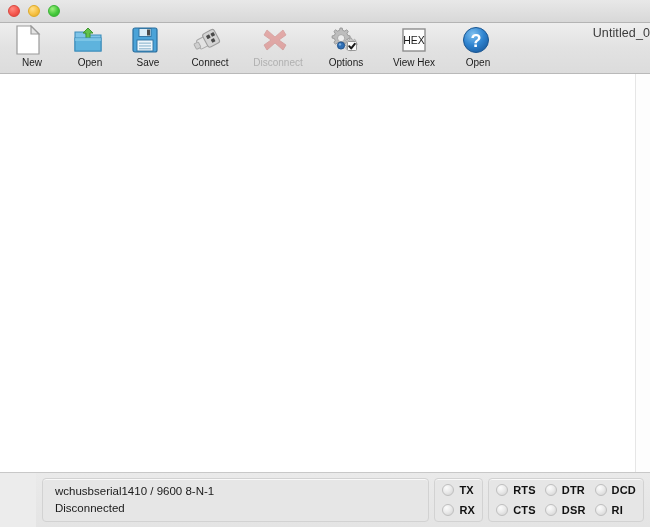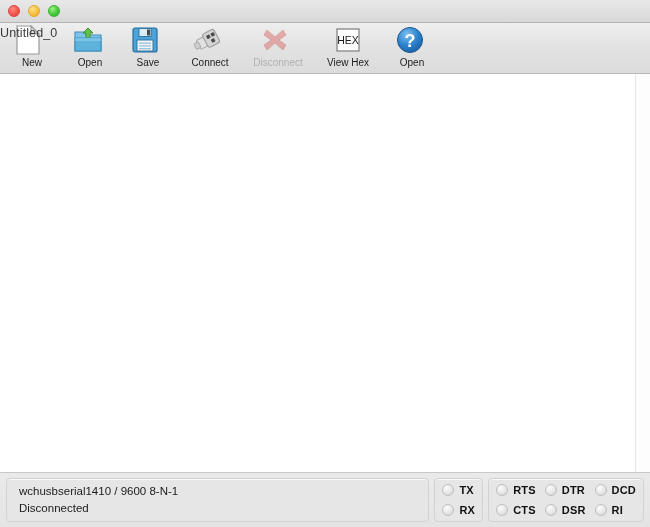--- a/index.html
+++ b/index.html
@@ -53,21 +53,21 @@
     background: radial-gradient(circle at 35% 30%, #ffe08a 0%, #f7c144 55%, #e0a820 100%);
     border: 1px solid #deaa27;
   }
   .light.green {
     background: radial-gradient(circle at 35% 30%, #9ff07f 0%, #45c93c 55%, #2fae2b 100%);
     border: 1px solid #39b235;
   }
   .title-text {
     position: absolute;
     left: 0; right: 0;
-    text-align: left;
+    text-align: right;
     font-size: 12.5px;
     color: #3b3b3b;
     line-height: 22px;
     letter-spacing: 0.1px;
     pointer-events: none;
     margin-top: 43px;
   }
 
   
   .toolbar {
@@ -129,20 +129,21 @@
   
   .statusbar {
     flex: 0 0 54px;
     height: 54px;
     background: linear-gradient(to bottom, #eaeaea 0%, #e4e4e4 100%);
     display: flex;
     align-items: center;
     padding: 0 6px;
     box-sizing: border-box;
     gap: 5px;
+    margin-left: 36px;
   }
   .status-box {
     flex: 1 1 auto;
     height: 44px;
     background: #e6e6e6;
     border: 1px solid #d2d2d2;
     border-radius: 4px;
     box-shadow: inset 0 1px 0 rgba(255,255,255,0.75);
     display: flex;
     flex-direction: column;
@@ -268,20 +269,39 @@
     <div class="tb-item xwide disabled">
       <div class="tb-icon">
         <svg width="28" height="28" viewBox="0 0 28 28">
           <path d="M6 4 L14 11 L22 4 L25 9 L18 14 L25 19 L22 24 L14 17 L6 24 L3 19 L10 14 L3 9 Z" fill="#d9534f" stroke="#b63f3b" stroke-width="0.8" stroke-linejoin="round"></path>
         </svg>
       </div>
       <div class="tb-label">Disconnect</div>
     </div>
 
 
+    <div class="tb-item wide">
+      <div class="tb-icon">
+        <svg width="30" height="28" viewBox="0 0 30 28">
+          <g fill="#bdbdbd" stroke="#8f8f8f" stroke-width="0.8">
+            <path d="M11 2 l2.2 0 l0.5 2.3 l2 0.8 l2-1.3 l1.6 1.6 l-1.3 2 l0.8 2 l2.3 0.5 l0 2.2 l-2.3 0.5 l-0.8 2 l1.3 2 l-1.6 1.6 l-2-1.3 l-2 0.8 l-0.5 2.3 l-2.2 0 l-0.5-2.3 l-2-0.8 l-2 1.3 l-1.6-1.6 l1.3-2 l-0.8-2 l-2.3-0.5 l0-2.2 l2.3-0.5 l0.8-2 l-1.3-2 l1.6-1.6 l2 1.3 l2-0.8 z"></path>
+          </g>
+          <circle cx="12.1" cy="12.2" r="3.6" fill="#ededed" stroke="#9a9a9a" stroke-width="0.8"></circle>
+          <g fill="#c9c9c9" stroke="#9a9a9a" stroke-width="0.7">
+            <path d="M21 12 l1.5 0 l0.4 1.6 l1.4 0.6 l1.4-0.9 l1.1 1.1 l-0.9 1.4 l0.6 1.4 l1.6 0.4 l0 1.5 l-1.6 0.4 l-0.6 1.4 l0.9 1.4 l-1.1 1.1 l-1.4-0.9 l-1.4 0.6 l-0.4 1.6 l-1.5 0 l-0.4-1.6 l-1.4-0.6 l-1.4 0.9 l-1.1-1.1 l0.9-1.4 l-0.6-1.4 l-1.6-0.4 l0-1.5 l1.6-0.4 l0.6-1.4 l-0.9-1.4 l1.1-1.1 l1.4 0.9 l1.4-0.6 z"></path>
+          </g>
+          <circle cx="21.7" cy="18.6" r="2.5" fill="#f2f2f2" stroke="#9a9a9a" stroke-width="0.7"></circle>
+          <circle cx="12" cy="19.5" r="3.6" fill="#2f6fb5" stroke="#1d4d85" stroke-width="0.9"></circle>
+          <circle cx="11" cy="18.4" r="1.2" fill="#8ebbe6" opacity="0.85"></circle>
+          <rect x="18.5" y="15.5" width="9" height="9" rx="1" fill="#fbfbfb" stroke="#8f8f8f" stroke-width="0.9"></rect>
+          <path d="M20.2 20.2 l2 2.2 l3.6-4.6" fill="none" stroke="#1a1a1a" stroke-width="2" stroke-linecap="round" stroke-linejoin="round"></path>
+        </svg>
+      </div>
+      <div class="tb-label">Options</div>
+    </div>
 
     <div class="tb-item xwide">
       <div class="tb-icon">
         <svg width="34" height="28" viewBox="0 0 34 28">
           <rect x="6" y="3" width="22" height="22" fill="#fdfdfd" stroke="#8d8d8d" stroke-width="1.4"></rect>
           <text x="17" y="18" text-anchor="middle" font-family="Liberation Sans, sans-serif" font-size="10.5" fill="#1a1a1a">HEX</text>
         </svg>
       </div>
       <div class="tb-label">View Hex</div>
     </div>

